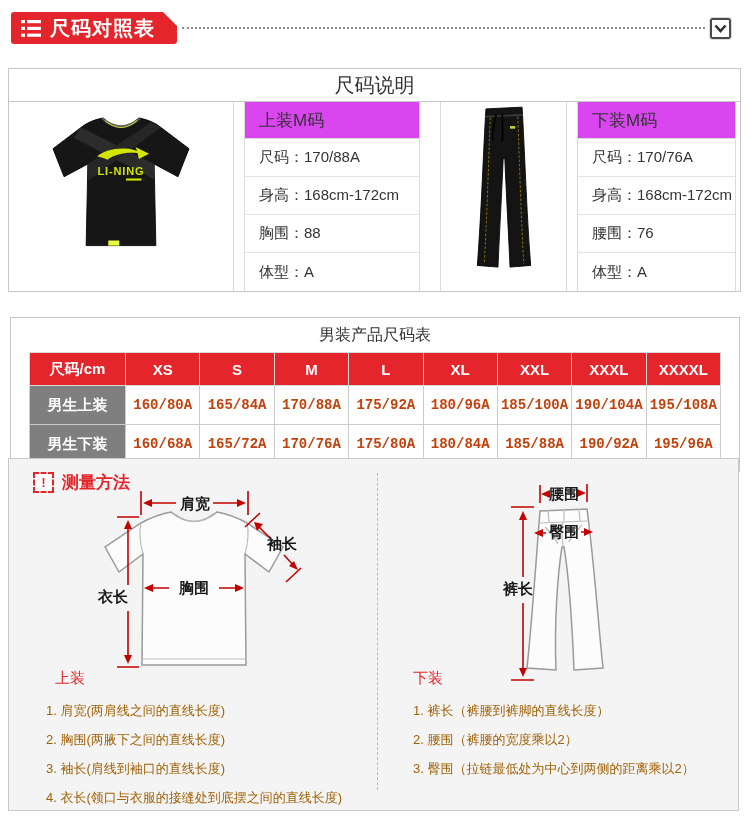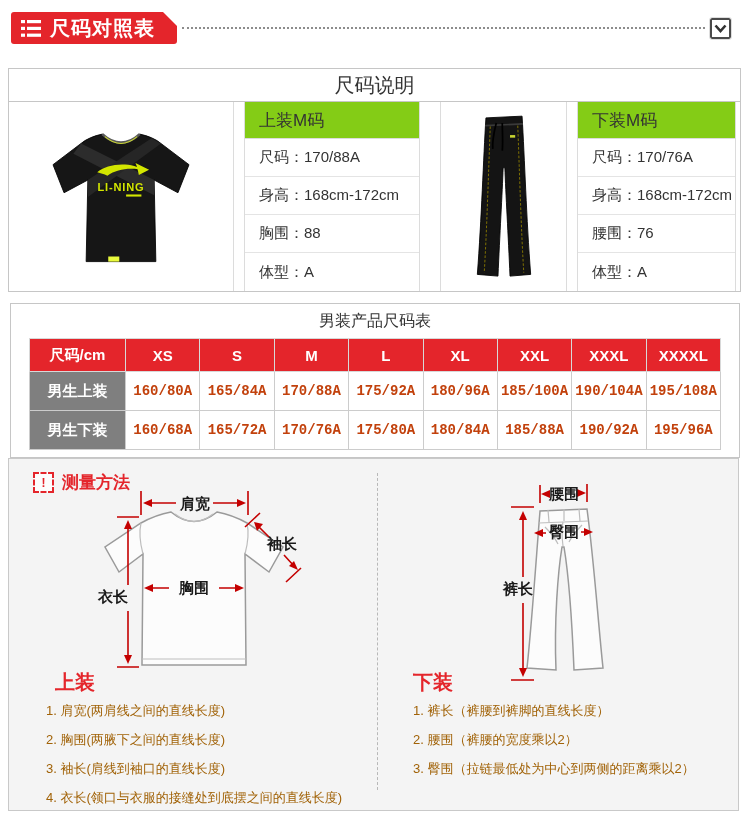--- a/index.html
+++ b/index.html
@@ -15,52 +15,52 @@
   .leader{flex:1;height:0;border-top:2px dotted #8c8c8c;margin:0 5px;}
   .toggle{width:21px;height:21px;background:#fff;border:2px solid #4a4a4a;border-radius:2px;outline:1px solid #ddd;
           display:flex;align-items:center;justify-content:center;padding:0;cursor:pointer;}
 
   
   .box1{position:absolute;left:8px;top:68px;width:731px;border:1px solid var(--border);background:#fff;}
   .box1-title{height:32px;line-height:32px;text-align:center;font-size:20px;border-bottom:1px solid var(--border);}
   .info-grid{display:grid;grid-template-columns:224px 207px 126px 1fr;height:189px;}
   .info-col{position:relative;min-width:0;}
   .info-col + .info-col{border-left:1px solid var(--line);}
-  .img-cell{display:flex;align-items:center;justify-content:center;}
+  .img-cell{display:flex;justify-content:center;}
   .mini-table{margin:0 20px 0 10px;height:100%;display:grid;grid-template-rows:37px 38px 38px 38px 38px;
               border-left:1px solid var(--line);border-right:1px solid var(--line);box-sizing:border-box;}
   .mini-table.last{margin-right:4px;}
-  .mini-header{background:#84cc16;border-bottom:1px solid var(--line);display:flex;align-items:center;
+  .mini-header{background:#d946ef;border-bottom:1px solid var(--line);display:flex;align-items:center;
                padding-left:14px;font-size:17px;color:#333;}
   .mini-row{display:flex;align-items:center;padding-left:14px;font-size:15px;color:#333;border-bottom:1px solid #e4e4e4;}
   .mini-row:last-child{border-bottom:none;}
 
   
-  .box2{position:absolute;left:10px;top:303px;width:728px;border:1px solid var(--border);background:#fff;}
+  .box2{position:absolute;left:10px;top:317px;width:728px;border:1px solid var(--border);background:#fff;}
   .box2-title{height:34px;line-height:34px;text-align:center;font-size:16px;}
   table.size-table{width:calc(100% - 36px);margin:0 18px 7px;border-collapse:collapse;table-layout:fixed;}
   .size-table col.c0{width:96px;}
   .size-table th{background:var(--red);color:#fff;height:30px;font-size:15px;font-weight:bold;border:1px solid #d8d8d8;}
   .size-table td{height:36px;border:1px solid #ccc;text-align:center;
                  font-family:"Liberation Mono","DejaVu Sans Mono",monospace;font-weight:bold;font-size:14px;color:#c2410c;}
   .size-table td.rowlabel{background:#7f7f7f;color:#fff;font-family:"Liberation Sans","DejaVu Sans",sans-serif;
                  font-size:15px;font-weight:bold;}
 
   
   .box3{position:absolute;left:8px;top:458px;width:731px;height:353px;border:1px solid #c9c9c9;background:#f4f4f4;box-sizing:border-box;}
   .measure-title{position:absolute;left:24px;top:12px;display:flex;align-items:center;gap:8px;
                  color:var(--red);font-size:17px;font-weight:bold;}
   .warn-icon{width:17px;height:17px;border:2px dashed var(--red);background:#fdfdfd;color:var(--red);
              font-size:12px;font-weight:bold;display:flex;align-items:center;justify-content:center;}
   .divider-v{position:absolute;left:368px;top:14px;bottom:20px;border-left:1px dashed #b8b8b8;}
   .diagram-shirt{position:absolute;left:30px;top:26px;}
   .diagram-pants{position:absolute;left:398px;top:12px;}
   .mlist{position:absolute;top:210px;width:340px;}
   .mlist.left{left:37px;} .mlist.right{left:404px;width:325px;}
-  .mlist-heading{color:var(--red);font-weight:bold;font-size:20px;height:27px;}
+  .mlist-heading{color:var(--red);font-weight:normal;font-size:15px;height:27px;}
   .mlist.left .mlist-heading{margin-left:9px;}
   .mlist ul{list-style:none;margin:0;padding:0;}
   .mlist li{font-size:13px;color:#a16207;line-height:29px;white-space:nowrap;}
 
   svg text.dlabel{font-family:"Liberation Sans","DejaVu Sans",sans-serif;font-size:15px;font-weight:bold;fill:#1a1a1a;}
   .redstroke{stroke:#c40000;stroke-width:1.6;fill:none;}
   .redfill{fill:#c40000;stroke:none;}
   .outline{fill:#fcfcfc;stroke:#9a9a9a;stroke-width:1.5;}
   .seam{fill:none;stroke:#bdbdbd;stroke-width:1.2;}
 </style>

